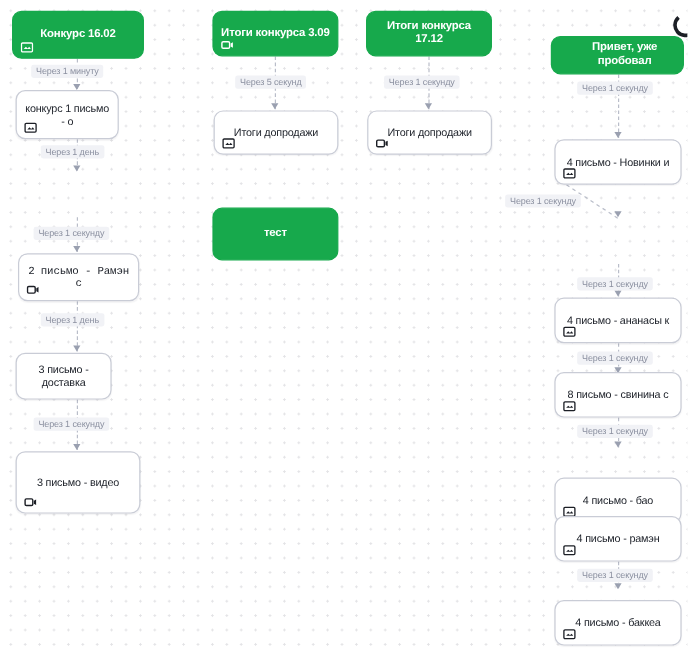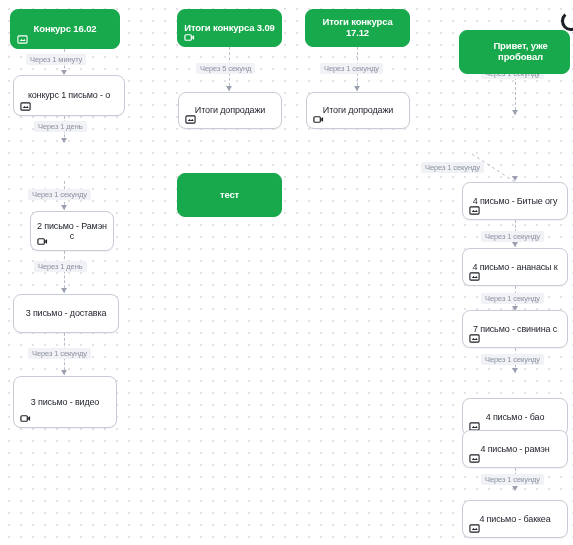--- a/index.html
+++ b/index.html
@@ -118,54 +118,54 @@
           <rect x="1" y="2" width="10" height="8" rx="1" stroke-width="1.2"></rect>
           <path class="solid" d="M3 7.5l2-2 1.5 1.5L8 5.5l1.5 2z"></path>
         </svg>
     </span>
   </div>
 
   <div class="conn" style="left:64px; top:49px; height:25px;"></div>
   <div class="arrow" style="left:61px; top:70px;"></div>
   <div class="conn-label" style="left:26px; top:54px;">Через 1 минуту</div>
 
-  <div class="node node-white" style="left:13px; top:75px; width:112px; height:41px;">
+  <div class="node node-white" style="left:13px; top:75px; width:86px; height:41px;">
     <span class="node-label">конкурс 1 письмо - о</span>
     <span class="node-icon">
       <svg viewBox="0 0 12 12">
           <rect x="1" y="2" width="10" height="8" rx="1" stroke-width="1.2"></rect>
           <path class="solid" d="M3 7.5l2-2 1.5 1.5L8 5.5l1.5 2z"></path>
         </svg>
     </span>
   </div>
 
   <div class="conn" style="left:64px; top:116px; height:26px;"></div>
   <div class="arrow" style="left:61px; top:138px;"></div>
   <div class="conn-label" style="left:34px; top:121px;">Через 1 день</div>
 
 
   <div class="conn" style="left:64px; top:181px; height:29px;"></div>
   <div class="arrow" style="left:61px; top:205px;"></div>
   <div class="conn-label" style="left:28px; top:189px;">Через 1 секунду</div>
 
-  <div class="node node-white" style="left:30px; top:211px; width:84px; height:40px;">
+  <div class="node node-white" style="left:15px; top:211px; width:101px; height:40px;font-family:Liberation Mono, monospace;">
     <span class="node-label">2 письмо -  Рамэн с</span>
     <span class="node-icon">
       <svg viewBox="0 0 12 12">
           <rect x="1" y="3" width="7" height="6" rx="1.2" stroke-width="1.3"></rect>
           <path class="solid" d="M9 4.6l2-1.1v5l-2-1.1z"></path>
         </svg>
     </span>
   </div>
 
   <div class="conn" style="left:64px; top:251px; height:42px;"></div>
   <div class="arrow" style="left:61px; top:288px;"></div>
   <div class="conn-label" style="left:34px; top:261px;">Через 1 день</div>
 
-  <div class="node node-white" style="left:13px; top:294px; width:106px; height:39px;">
+  <div class="node node-white" style="left:13px; top:294px; width:80px; height:39px;">
     <span class="node-label">3 письмо - доставка</span>
   </div>
 
   <div class="conn" style="left:64px; top:333px; height:42px;"></div>
   <div class="arrow" style="left:61px; top:370px;"></div>
   <div class="conn-label" style="left:28px; top:348px;">Через 1 секунду</div>
 
   <div class="node node-white" style="left:13px; top:376px; width:104px; height:52px;">
     <span class="node-label">3 письмо - видео</span>
     <span class="node-icon">
@@ -221,65 +221,65 @@
         </svg>
     </span>
   </div>
 
   <div class="corner-widget" style="left:560px; top:10px; width:22px; height:22px;">
     <svg width="22" height="22" viewBox="0 0 22 22">
       <circle cx="11" cy="11" r="8.5" fill="none" stroke="#1c1f26" stroke-width="3" stroke-dasharray="40 14" transform="rotate(-42 11 11)"></circle>
     </svg>
   </div>
 
-  <div class="node node-green" style="left:459px; top:30px; width:111px; height:44px;padding-left:12px;">
+  <div class="node node-green" style="left:459px; top:30px; width:111px; height:32px;padding-left:12px;">
     <span class="node-label">Привет, уже пробовал</span>
   </div>
 
   <div class="conn" style="left:515px; top:62px; height:53px;"></div>
   <div class="arrow" style="left:512px; top:110px;"></div>
   <div class="conn-label" style="left:481px; top:68px;">Через 1 секунду</div>
 
+  <div class="node node-white" style="left:462px; top:116px; width:106px; height:38px;">
+    <span class="node-label">4 письмо - Новинки и</span>
+    <span class="node-icon">
+      <svg viewBox="0 0 12 12">
+          <rect x="1" y="2" width="10" height="8" rx="1" stroke-width="1.2"></rect>
+          <path class="solid" d="M3 7.5l2-2 1.5 1.5L8 5.5l1.5 2z"></path>
+        </svg>
+    </span>
+  </div>
 
   <svg class="conn-diag" style="left:470px; top:154px; width:60px; height:28px;">
     <line x1="2" y1="0" x2="45" y2="28" stroke="#b9bdc9" stroke-width="1" stroke-dasharray="3 3"></line>
   </svg>
   <div class="arrow" style="left:512px; top:176px;"></div>
   <div class="conn-label" style="left:421px; top:162px;">Через 1 секунду</div>
 
-  <div class="node node-white" style="left:462px; top:182px; width:106px; height:38px;">
-    <span class="node-label">4 письмо - Битые огу</span>
-    <span class="node-icon">
-      <svg viewBox="0 0 12 12">
-          <rect x="1" y="2" width="10" height="8" rx="1" stroke-width="1.2"></rect>
-          <path class="solid" d="M3 7.5l2-2 1.5 1.5L8 5.5l1.5 2z"></path>
-        </svg>
-    </span>
-  </div>
 
   <div class="conn" style="left:515px; top:220px; height:27px;"></div>
   <div class="arrow" style="left:512px; top:242px;"></div>
   <div class="conn-label" style="left:481px; top:231px;">Через 1 секунду</div>
 
   <div class="node node-white" style="left:462px; top:248px; width:106px; height:38px;">
     <span class="node-label">4 письмо - ананасы к</span>
     <span class="node-icon">
       <svg viewBox="0 0 12 12">
           <rect x="1" y="2" width="10" height="8" rx="1" stroke-width="1.2"></rect>
           <path class="solid" d="M3 7.5l2-2 1.5 1.5L8 5.5l1.5 2z"></path>
         </svg>
     </span>
   </div>
 
   <div class="conn" style="left:515px; top:286px; height:25px;"></div>
   <div class="arrow" style="left:512px; top:306px;"></div>
   <div class="conn-label" style="left:481px; top:293px;">Через 1 секунду</div>
 
   <div class="node node-white" style="left:462px; top:310px; width:106px; height:38px;">
-    <span class="node-label">7 письмо - свинина с</span>
+    <span class="node-label">8 письмо - свинина с</span>
     <span class="node-icon">
       <svg viewBox="0 0 12 12">
           <rect x="1" y="2" width="10" height="8" rx="1" stroke-width="1.2"></rect>
           <path class="solid" d="M3 7.5l2-2 1.5 1.5L8 5.5l1.5 2z"></path>
         </svg>
     </span>
   </div>
 
   <div class="conn" style="left:515px; top:348px; height:25px;"></div>
   <div class="arrow" style="left:512px; top:368px;"></div>

